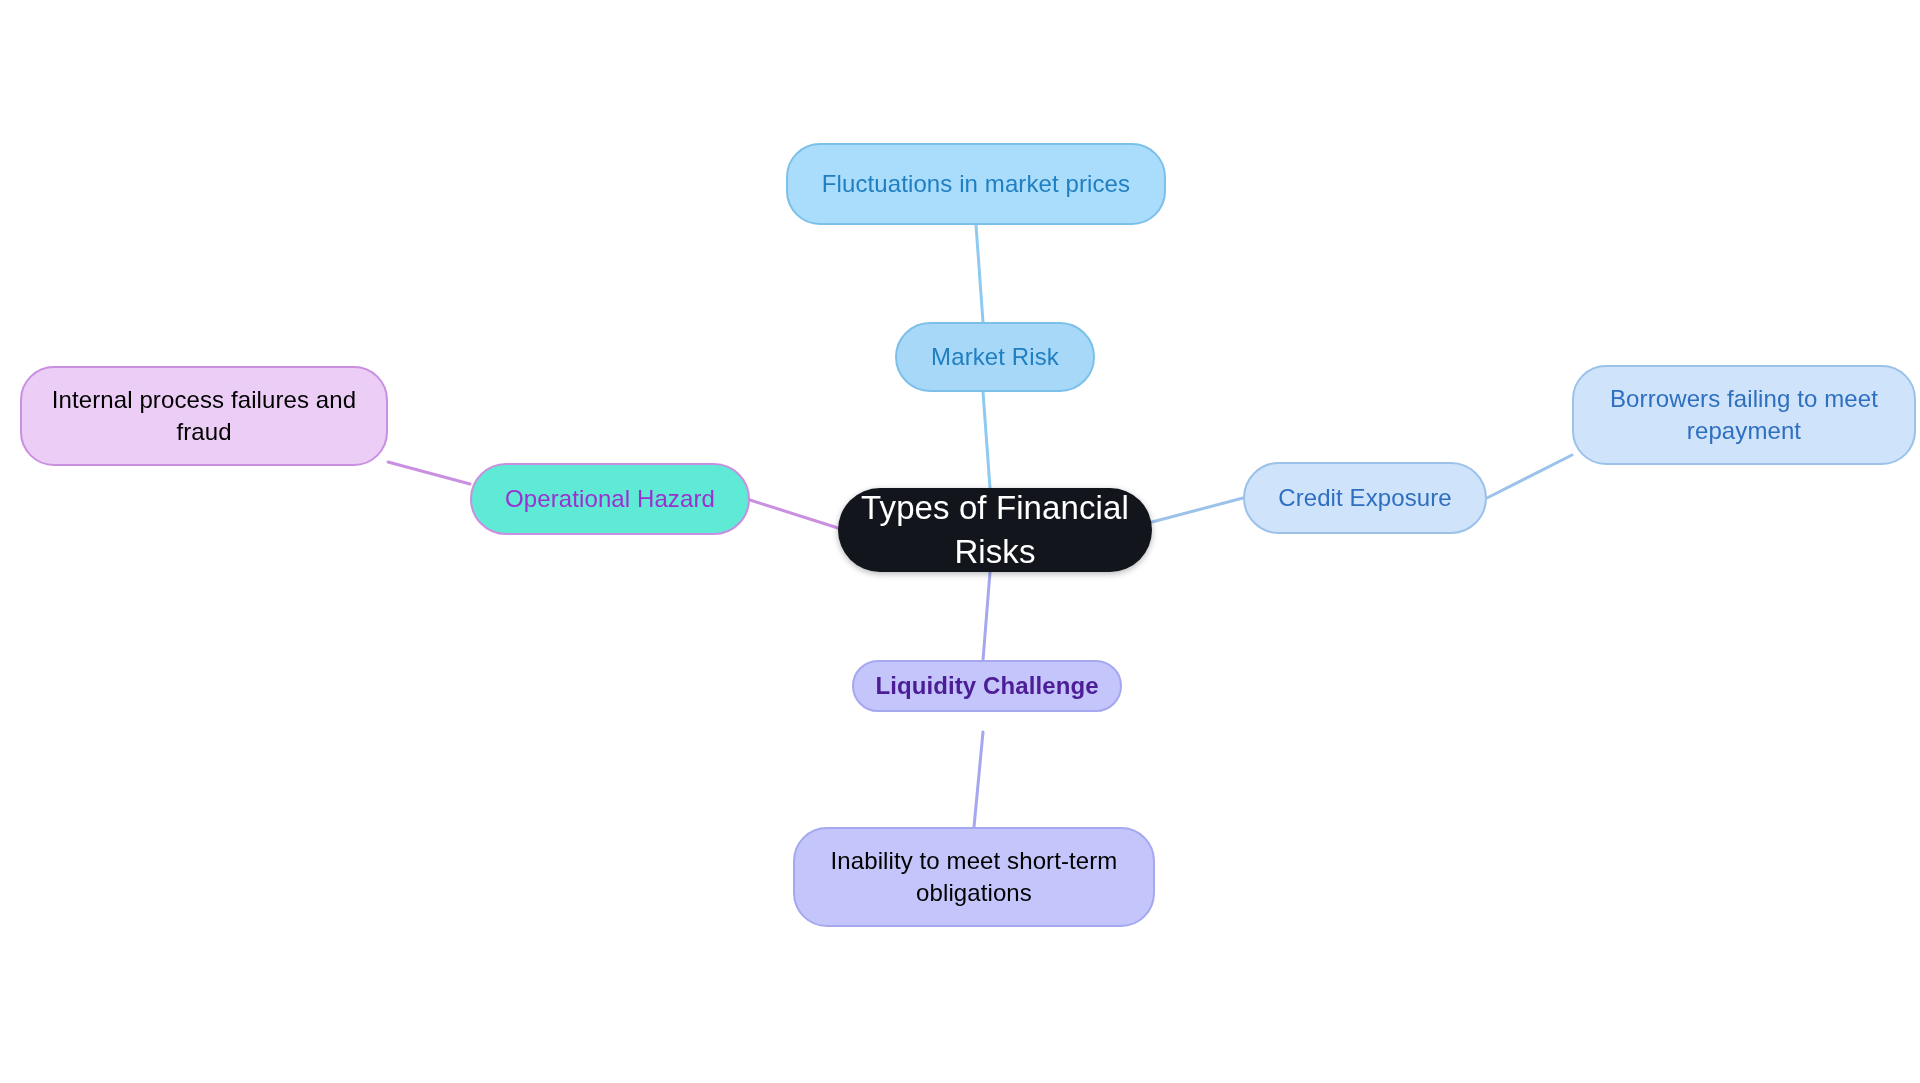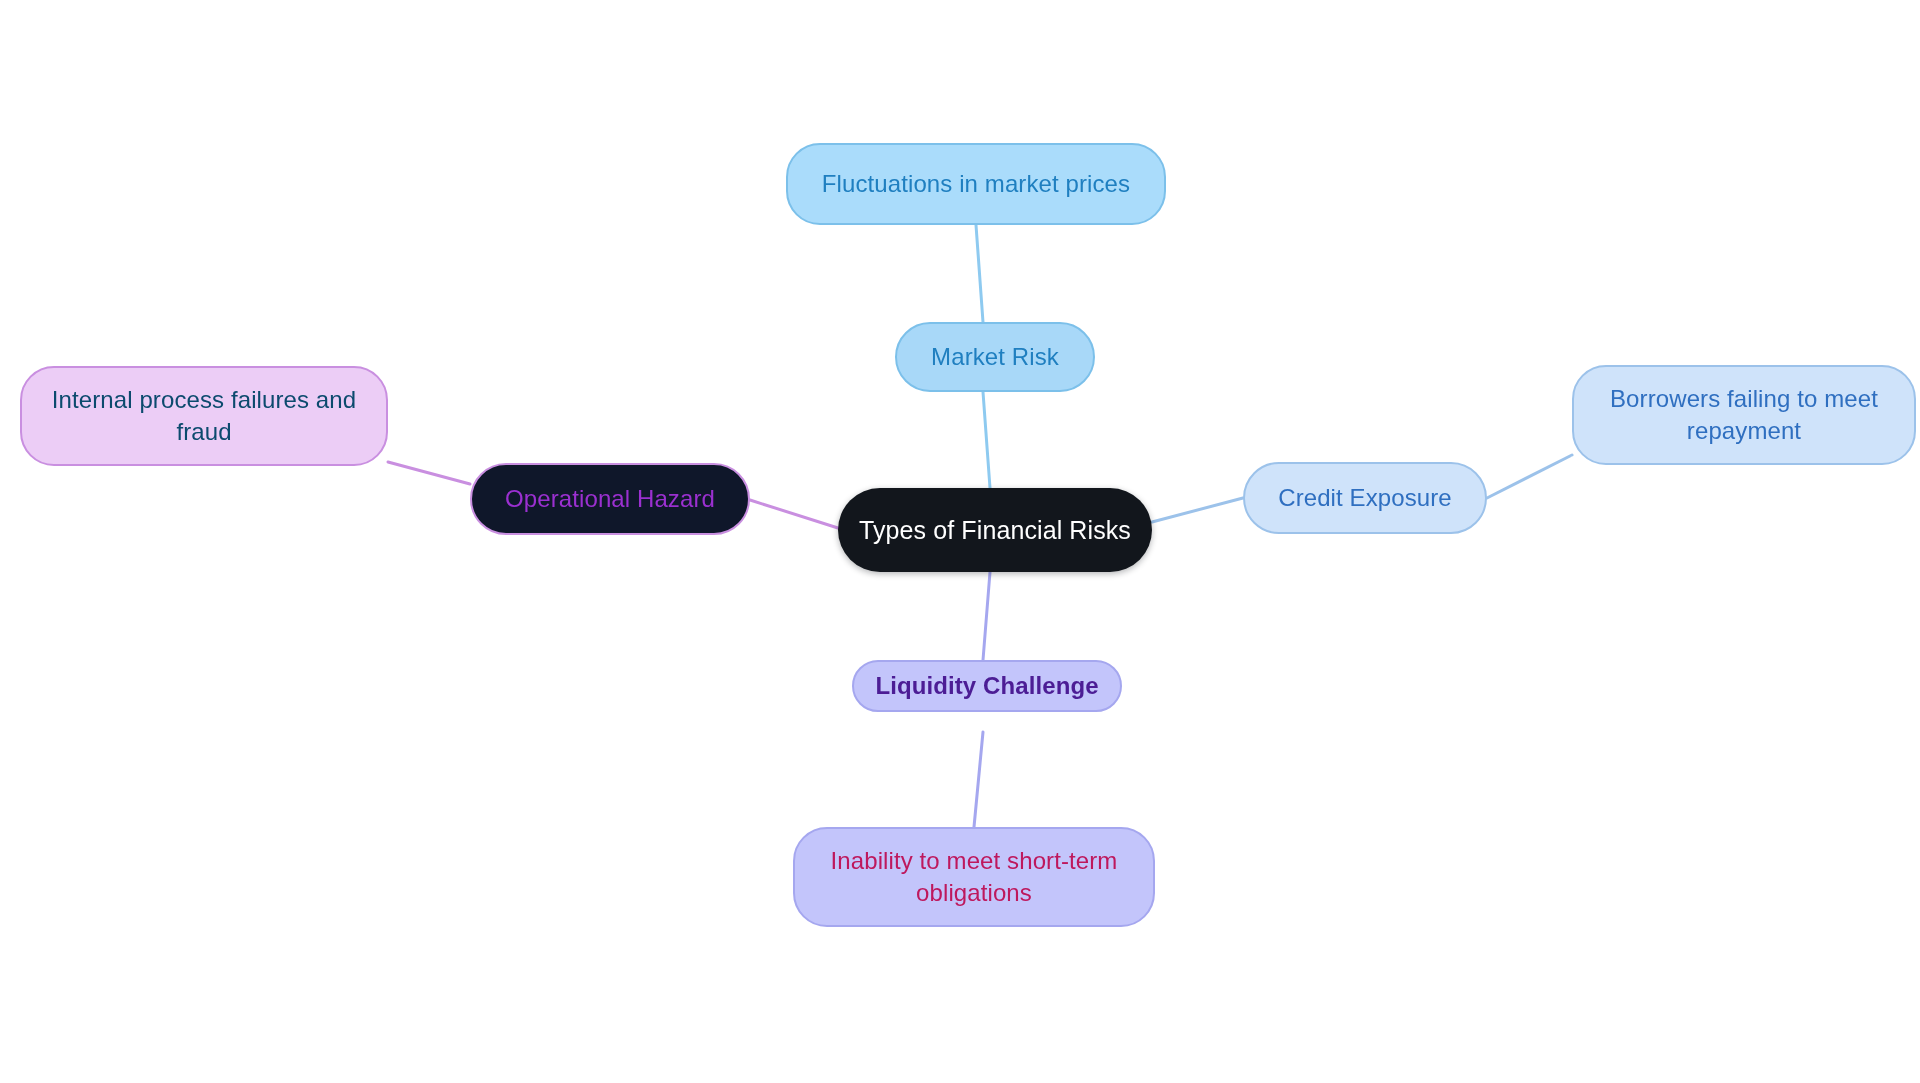--- a/index.html
+++ b/index.html
@@ -43,21 +43,21 @@
     border-width: 2px;
     line-height: 1.32;
     letter-spacing: 0.1px;
     white-space: pre-line;
     padding: 6px 18px;
   }
 
   .node.root {
     border-radius: 44px;
     border-width: 0;
-    font-size: 25px;
+    font-size: 33px;
     color: #ffffff;
     background: #12161c;
     box-shadow: 0 2px 6px rgba(10, 14, 20, 0.30);
   }
 
   .node.branch {
     border-radius: 40px;
     font-size: 24px;
   }
 
@@ -80,18 +80,18 @@
       <line x1="838" y1="528" x2="750" y2="500" stroke="#c98fe0" stroke-width="3" stroke-linecap="round"></line>
       <line x1="470" y1="484" x2="388" y2="462" stroke="#c98fe0" stroke-width="3" stroke-linecap="round"></line>
     </svg>
 <div class="node root" style="left: 838px; top: 488px; width: 314px; height: 84px; background: rgb(18, 22, 28); color: rgb(255, 255, 255);"><span>Types of Financial Risks</span></div>
     <div class="node branch" style="left: 895px; top: 322px; width: 200px; height: 70px; background: rgb(168, 216, 248); color: rgb(31, 127, 192); border-color: rgb(124, 192, 234);"><span>Market Risk</span></div>
     <div class="node leaf" style="left: 786px; top: 143px; width: 380px; height: 82px; background: rgb(170, 220, 251); color: rgb(31, 127, 192); border-color: rgb(124, 192, 234);"><span>Fluctuations in market prices</span></div>
     <div class="node branch" style="left: 1243px; top: 462px; width: 244px; height: 72px; background: rgb(207, 227, 250); color: rgb(47, 111, 192); border-color: rgb(156, 194, 234); align-items: center;"><span>Credit Exposure</span></div>
     <div class="node leaf" style="left: 1572px; top: 365px; width: 344px; height: 100px; background: rgb(207, 227, 250); color: rgb(47, 111, 192); border-color: rgb(156, 194, 234);"><span>Borrowers failing to meet
 repayment</span></div>
     <div class="node branch" style="left: 852px; top: 660px; width: 270px; height: 52px; background: rgb(195, 197, 251); color: #4c1d95; border-color: rgb(165, 167, 239); font-weight: bold;"><span>Liquidity Challenge</span></div>
-    <div class="node leaf" style="left: 793px; top: 827px; width: 362px; height: 100px; background: rgb(195, 197, 251); color: #be185d; border-color: rgb(165, 167, 239); align-items: center;"><span>Inability to meet short-term
+    <div class="node leaf" style="left: 793px; top: 827px; width: 362px; height: 100px; background: rgb(195, 197, 251); color: #000000; border-color: rgb(165, 167, 239); align-items: center;"><span>Inability to meet short-term
 obligations</span></div>
-    <div class="node branch" style="left: 470px; top: 463px; width: 280px; height: 72px; background: #0f172a; color: rgb(155, 48, 208); border-color: rgb(201, 143, 224);"><span>Operational Hazard</span></div>
-    <div class="node leaf" style="left: 20px; top: 366px; width: 368px; height: 100px; background: rgb(236, 205, 246); color: #0c4a6e; border-color: rgb(201, 143, 224);"><span>Internal process failures and
+    <div class="node branch" style="left: 470px; top: 463px; width: 280px; height: 72px; background: #5eead4; color: rgb(155, 48, 208); border-color: rgb(201, 143, 224);"><span>Operational Hazard</span></div>
+    <div class="node leaf" style="left: 20px; top: 366px; width: 368px; height: 100px; background: rgb(236, 205, 246); color: #000000; border-color: rgb(201, 143, 224);"><span>Internal process failures and
 fraud</span></div>
   </div>
 
 </body></html>

